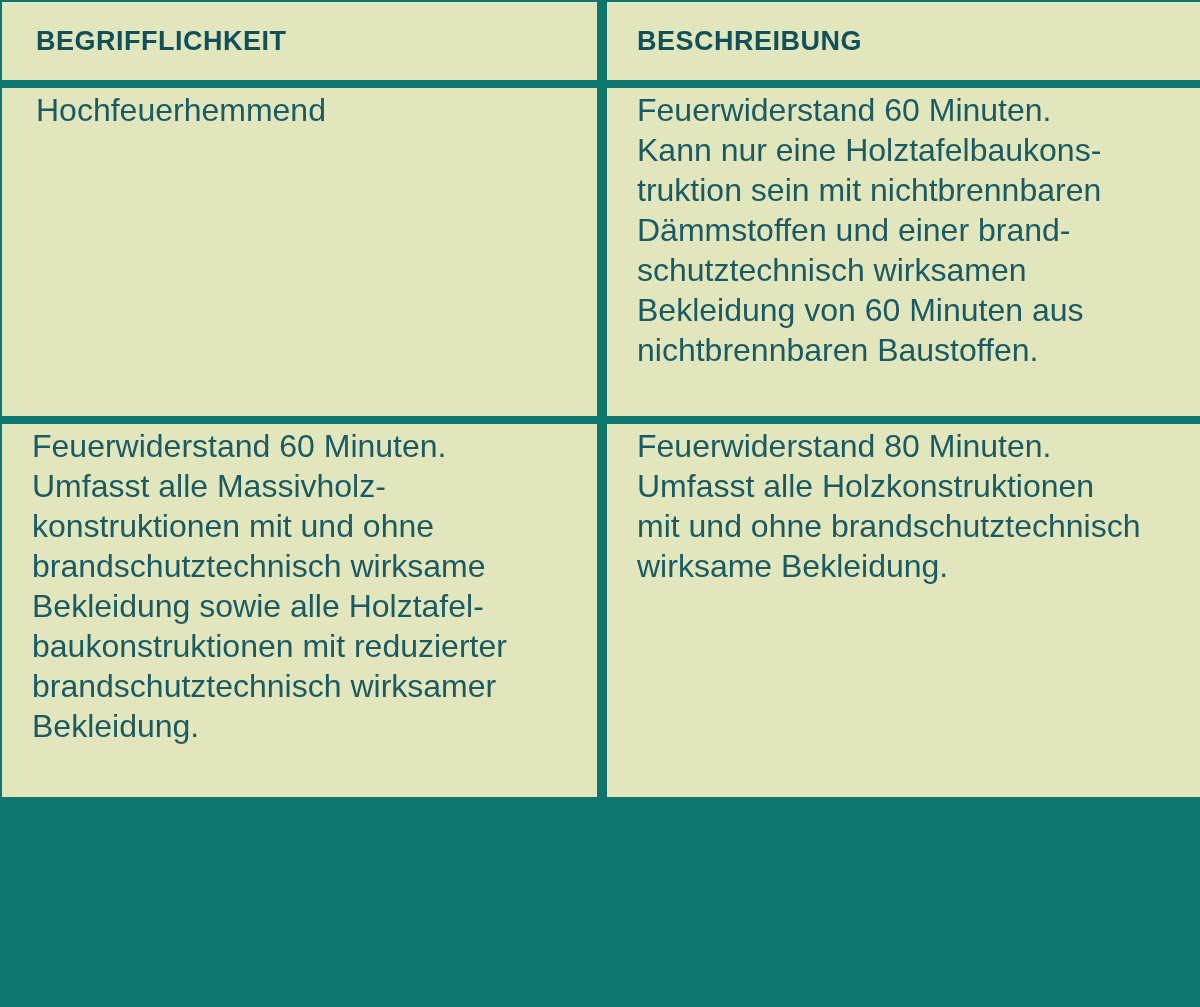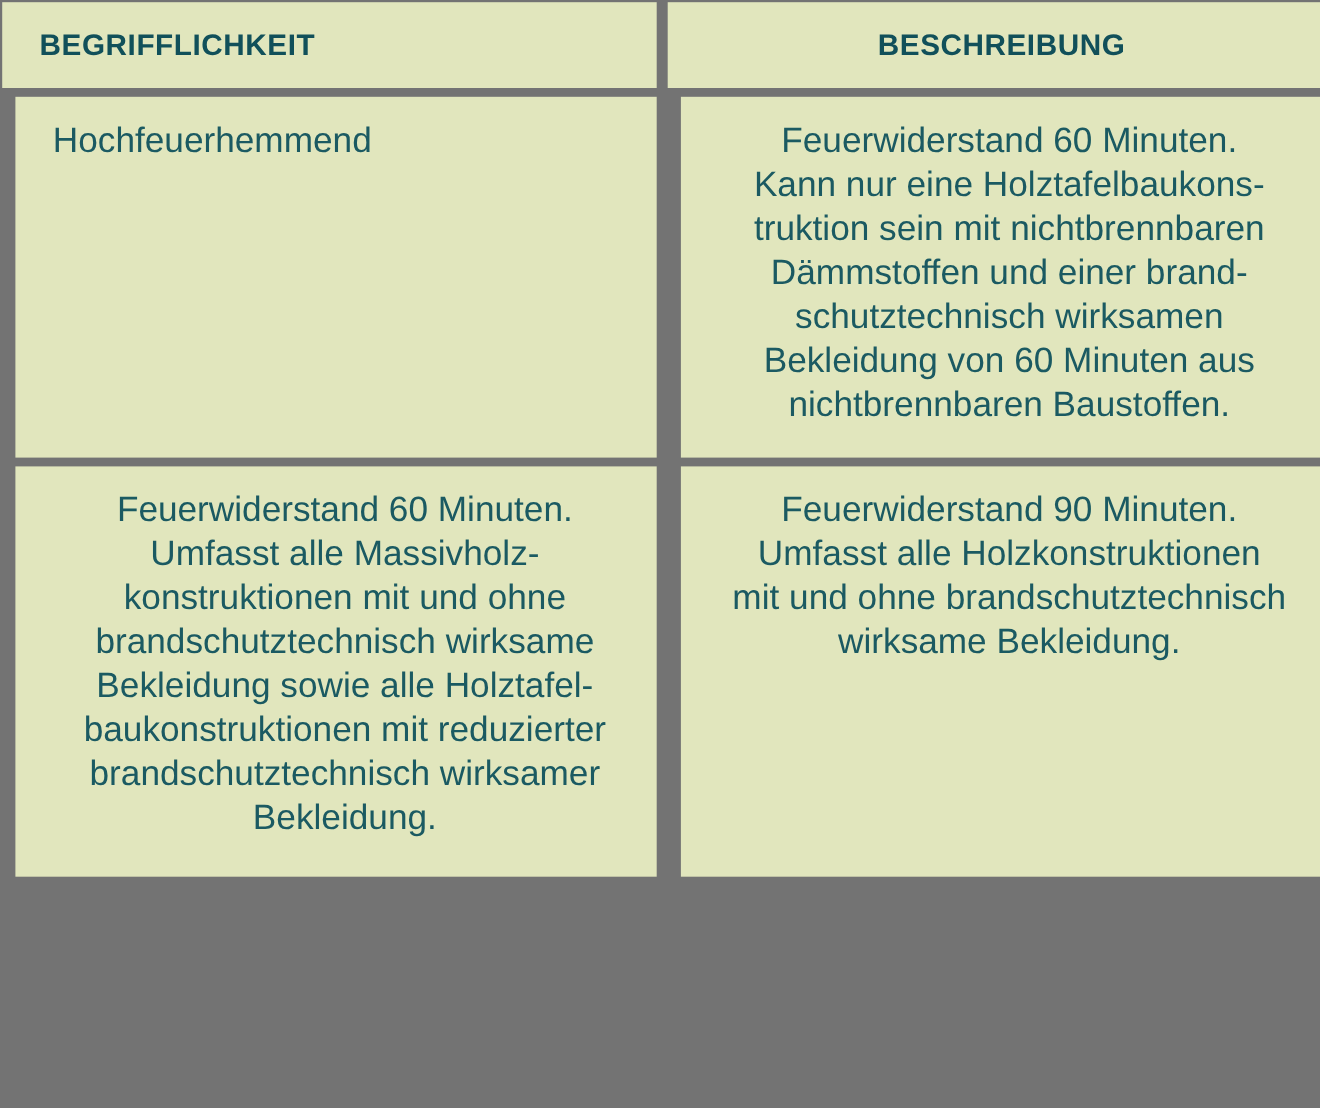--- a/index.html
+++ b/index.html
@@ -11,51 +11,49 @@
     width: 1200px;
     height: 1007px;
     overflow: hidden;
     font-family: "Liberation Sans", sans-serif;
   }
   .def-table {
     box-sizing: border-box;
     width: 1200px;
     height: 1007px;
     padding: 2px 0 0 2px;
-    background: #737373;
+    background: #0f766e;
     display: grid;
     grid-template-columns: 595px 593px;
     grid-template-rows: 78px 328px 373px 197px;
     column-gap: 10px;
     row-gap: 8px;
   }
   .cell {
     background: #e1e6bd;
     box-sizing: border-box;
     color: #1b5a62;
   }
   .cell.header {
     padding: 25px 16px 0 34px;
     font-size: 27px;
     font-weight: bold;
     letter-spacing: 0.5px;
     color: #11505a;
     line-height: 1.1;
   }
   .cell.body {
-    padding: 19px 14px 0 34px;
+    padding: 2px 14px 0 34px;
     font-size: 32px;
     font-weight: 400;
     line-height: 40px;
     white-space: pre-line;
-    margin-left: 12px;
   }
   .cell.col2 {
     padding-left: 30px;
-    text-align: center;
   }
 </style>
 </head>
 <body>
 
 <div class="def-table">
 
   <div class="cell header col1">BEGRIFFLICHKEIT</div>
   <div class="cell header col2">BESCHREIBUNG</div>
 
@@ -70,18 +68,18 @@
 
   <div class="cell body col2">Feuerwiderstand 60 Minuten.
 Umfasst alle Massivholz-
 konstruktionen mit und ohne
 brandschutztechnisch wirksame
 Bekleidung sowie alle Holztafel-
 baukonstruktionen mit reduzierter
 brandschutztechnisch wirksamer
 Bekleidung.</div>
 
-  <div class="cell body col2">Feuerwiderstand 90 Minuten.
+  <div class="cell body col2">Feuerwiderstand 80 Minuten.
 Umfasst alle Holzkonstruktionen
 mit und ohne brandschutztechnisch
 wirksame Bekleidung.</div>
 
 </div>
 
 </body></html>

